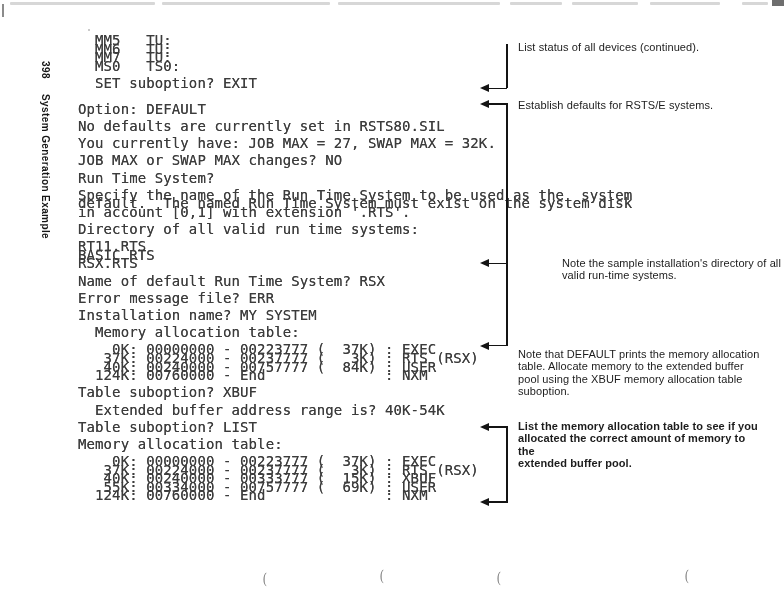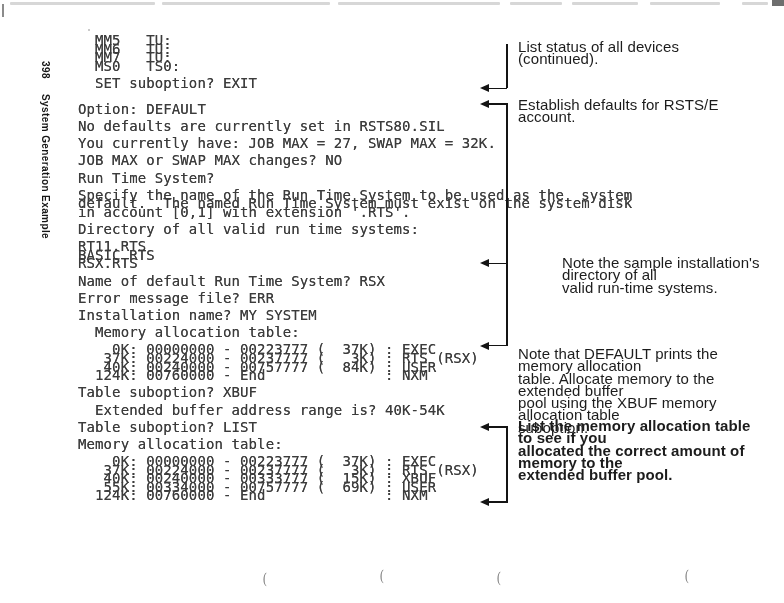--- a/index.html
+++ b/index.html
@@ -21,21 +21,21 @@
   .terminal{
     position:absolute;left:78px;top:36px;margin:0;
     font-family:"DejaVu Sans Mono",monospace;
     font-size:14px;line-height:8.6px;letter-spacing:.1px;
     color:#3c3c3c;white-space:pre;
     text-shadow:0 0 .4px #5a5a5a;
   }
   
   .annotation{
     position:absolute;left:518px;width:242px;
-    font-size:15px;line-height:12.3px;color:#1c1c1c;
+    font-size:11px;line-height:12.3px;color:#1c1c1c;
     white-space:pre-line;letter-spacing:.1px;
   }
   
   .cline{position:absolute;background:#141414;}
   .v{width:1.6px;}
   .h{height:1.6px;}
   .arrowhead{
     position:absolute;width:0;height:0;
     border-top:4px solid transparent;
     border-bottom:4px solid transparent;
@@ -121,21 +121,21 @@
 
 Memory allocation table:
 
     0K: 00000000 - 00223777 (  37K) : EXEC
    37K: 00224000 - 00237777 (   3K) : RTS (RSX)
    40K: 00240000 - 00333777 (  15K) : XBUF
    55K: 00334000 - 00757777 (  69K) : USER
   124K: 00760000 - End              : NXM</pre>
 
 <div class="annotation" style="top:41px;">List status of all devices (continued).</div>
-<div class="annotation" style="top:99px;">Establish defaults for RSTS/E account.</div>
+<div class="annotation" style="top:99px;">Establish defaults for RSTS/E systems.</div>
 <div class="annotation" style="top:257px;margin-left:44px;">Note the sample installation's directory of all
 valid run-time systems.</div>
 <div class="annotation" style="top:348px;">Note that DEFAULT prints the memory allocation
 table. Allocate memory to the extended buffer
 pool using the XBUF memory allocation table
 suboption.</div>
 <div class="annotation" style="top:420px;font-weight:bold;">List the memory allocation table to see if you
 allocated the correct amount of memory to the
 extended buffer pool.</div>
 

